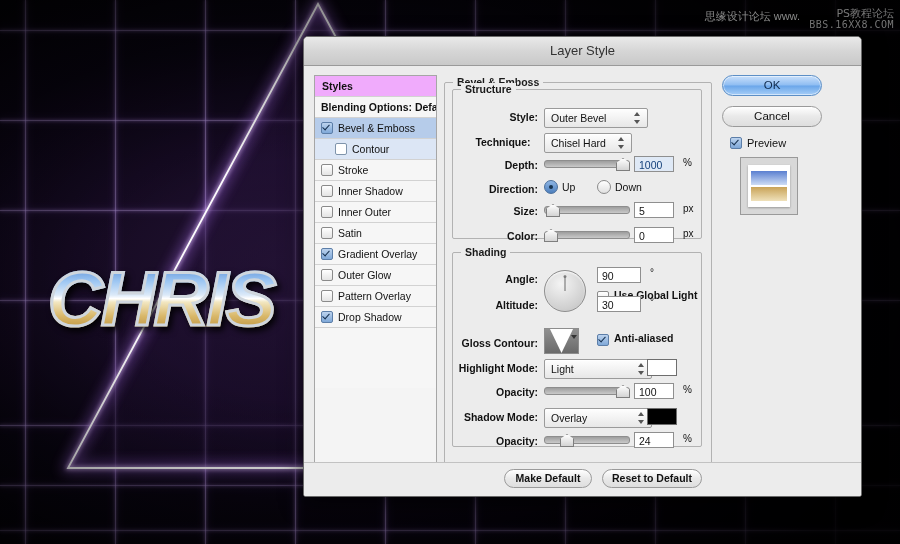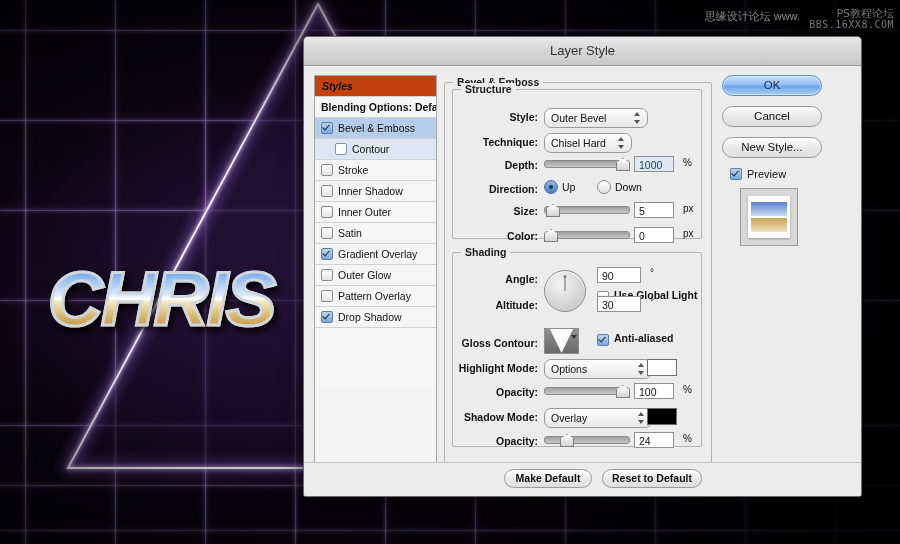--- a/index.html
+++ b/index.html
@@ -69,21 +69,21 @@
     background:#f4f4f4;border:1px solid #a6a6a6;
     box-shadow:inset 0 1px 0 #fff;
   }
   .side-row{
     height:20px;line-height:20px;
     border-bottom:1px solid #d2d2d2;
     padding-left:6px;font-size:10.5px;color:#111;
     white-space:nowrap;overflow:hidden;
     display:flex;align-items:center;
   }
-  .side-row.header{background:#c2410c;font-weight:bold;padding-left:7px;font-style:italic;}
+  .side-row.header{background:#f0abfc;font-weight:bold;padding-left:7px;}
   .side-row.plain{background:#f6f6f6;font-weight:bold;}
   .side-row.sel{background:#b6ccea;}
   .side-row.sub{background:#dce6f5;padding-left:20px;}
   .side-row.item{background:#f6f6f6;}
   .side-blank{background:#f6f6f6;height:60px;}
 
   .cbx{
     width:10px;height:10px;flex:0 0 10px;margin-right:5px;
     border:1px solid #8a8a8a;border-radius:2px;
     background:linear-gradient(to bottom,#fff,#e4e4e4);
@@ -105,21 +105,21 @@
     position:absolute;top:-7px;left:8px;background:#ececec;
     padding:0 4px;font-weight:bold;font-size:10.5px;color:#1a1a1a;
   }
   #grp-bevel{left:0;top:7px;width:266px;height:384px;}
   #grp-structure{left:8px;top:14px;width:248px;height:148px;}
   #grp-shading{left:8px;top:177px;width:248px;height:193px;}
   .lbl{position:absolute;text-align:right;font-size:10.5px;color:#111;font-weight:bold;}
   .unit{font-size:10px;color:#111;margin-left:5px;}
 
   .select{
-    height:18px;border:1px solid #9a9a9a;border-radius:7px;
+    height:18px;border:1px solid #9a9a9a;border-radius:2px;
     background:linear-gradient(to bottom,#fefefe,#e7e7e7);
     box-shadow:0 1px 0 rgba(255,255,255,.8) inset;
     display:flex;align-items:center;padding:0 6px;
     font-size:10.5px;color:#111;position:relative;
   }
   .select .arrows{position:absolute;right:6px;top:3px;width:7px;height:12px;}
   .select .arrows:before,.select .arrows:after{
     content:"";position:absolute;left:0;border-left:3.5px solid transparent;border-right:3.5px solid transparent;
   }
   .select .arrows:before{top:0;border-bottom:4px solid #555;}
@@ -331,21 +331,21 @@
       <div class="group" id="grp-structure">
         <span class="legend">Structure</span>
       </div>
 
       <div class="lbl" style="left:8px;top:36px;width:86px;">Style:</div>
       <div class="select" style="position:absolute;left:100px;top:33px;width:90px;">
         <span>Outer Bevel</span>
         <span class="arrows"></span>
       </div>
 
-      <div class="lbl" style="left:8px;top:61px;width:86px;">Technique:</div>
+      <div class="lbl" style="left:16px;top:61px;width:86px;text-align:center;">Technique:</div>
       <div class="select" style="position:absolute;left:100px;top:58px;width:74px;">
         <span>Chisel Hard</span>
         <span class="arrows"></span>
       </div>
 
       <div class="lbl" style="left:8px;top:84px;width:86px;">Depth:</div>
       <div class="slider" style="position:absolute;left:100px;top:81px;width:84px;">
         <div class="track"></div>
         <div class="knob" style="left:72px"></div>
       </div>
@@ -397,21 +397,21 @@
       <div class="contour-box" style="position:absolute;left:100px;top:253px;">
         <div class="fill"></div>
         <div class="v"></div>
         <div class="caret"></div>
       </div>
       <span class="cbx on" style="position:absolute;left:153px;top:259px;margin:0;"></span>
       <span style="position:absolute;left:170px;top:257px;font-size:10.5px;font-weight:bold;">Anti-aliased</span>
 
       <div class="lbl" style="left:0px;top:287px;width:94px;">Highlight Mode:</div>
       <div class="select" style="position:absolute;left:100px;top:284px;width:94px;">
-        <span>Options</span>
+        <span>Light</span>
         <span class="arrows"></span>
       </div>
       <div class="swatch" style="position:absolute;left:203px;top:284px;width:30px;background:#ffffff;"></div>
 
       <div class="lbl" style="left:8px;top:311px;width:86px;">Opacity:</div>
       <div class="slider" style="position:absolute;left:100px;top:308px;width:84px;">
         <div class="track"></div>
         <div class="knob" style="left:72px"></div>
       </div>
       <div class="numbox" style="position:absolute;left:190px;top:308px;width:40px;">100</div>
@@ -429,21 +429,20 @@
         <div class="track"></div>
         <div class="knob" style="left:16px"></div>
       </div>
       <div class="numbox" style="position:absolute;left:190px;top:357px;width:40px;">24</div>
       <div class="unit" style="position:absolute;left:234px;top:358px;">%</div>
     </div>
 
     <div id="right">
       <div class="btn primary">OK</div>
       <div class="btn">Cancel</div>
-      <div class="btn">New Style...</div>
       <div id="preview-row">
         <span class="cbx on"></span>
         <span>Preview</span>
       </div>
       <div id="preview-thumb">
         <div id="preview-inner">
           <div class="pv-top"></div>
           <div class="pv-bot"></div>
         </div>
       </div>

